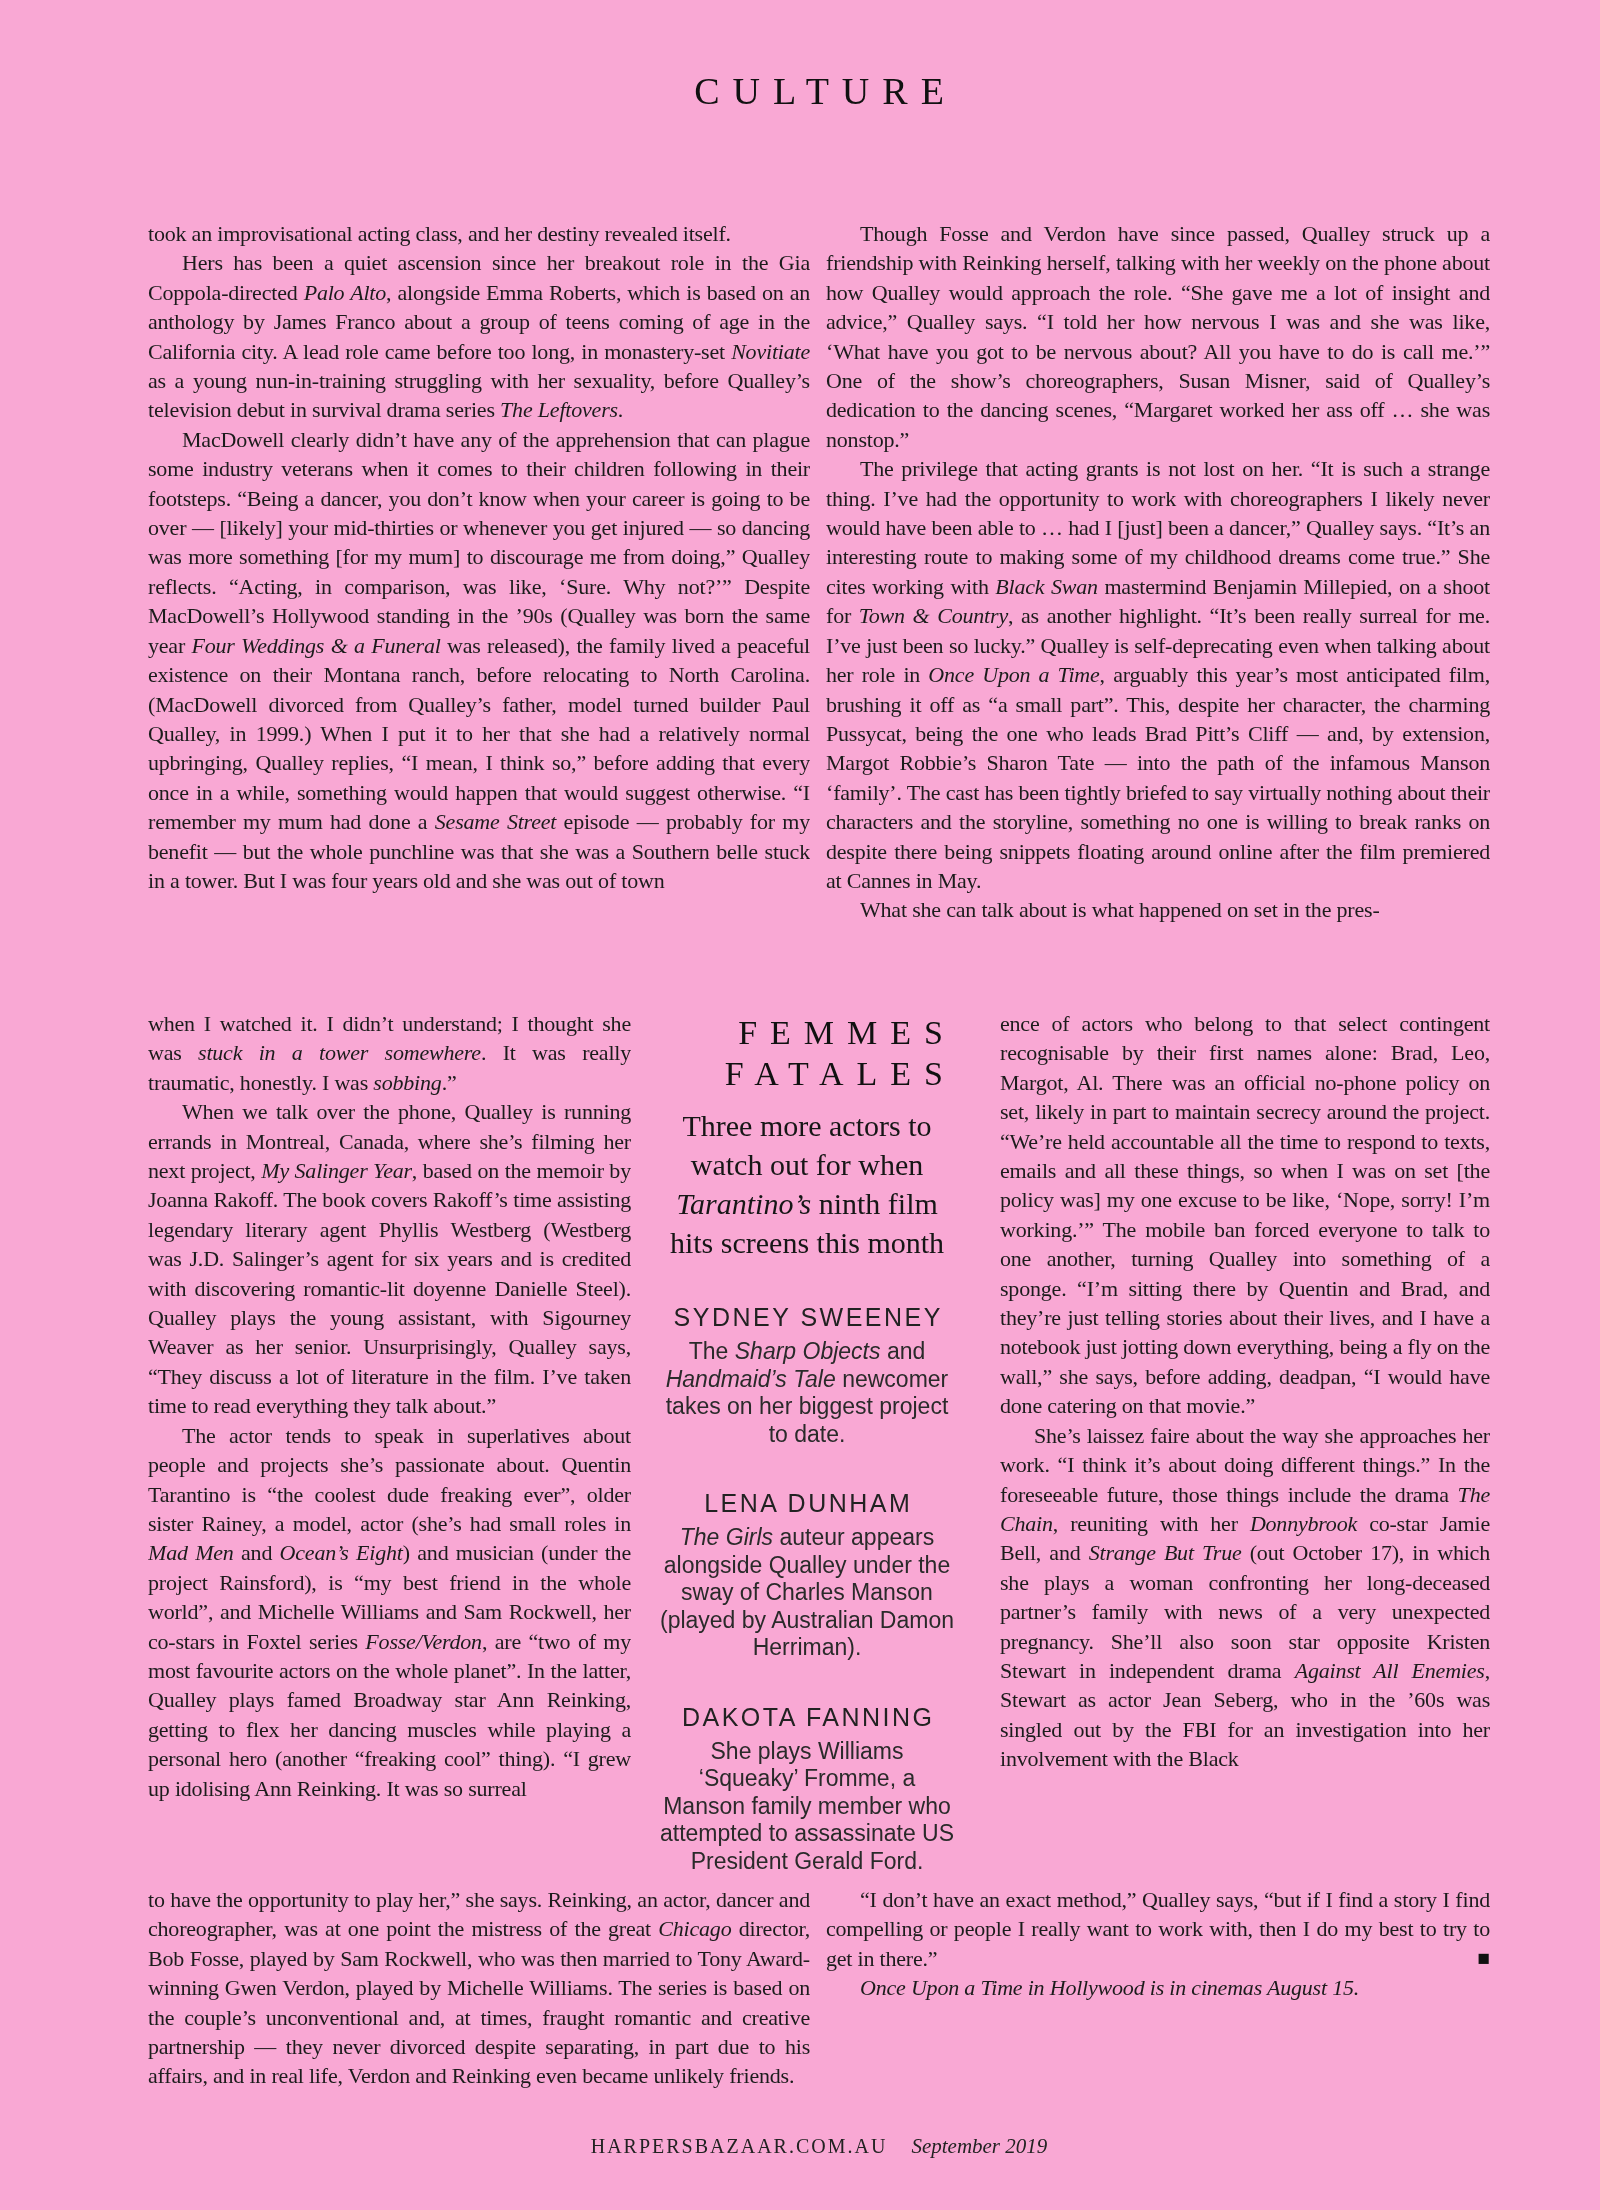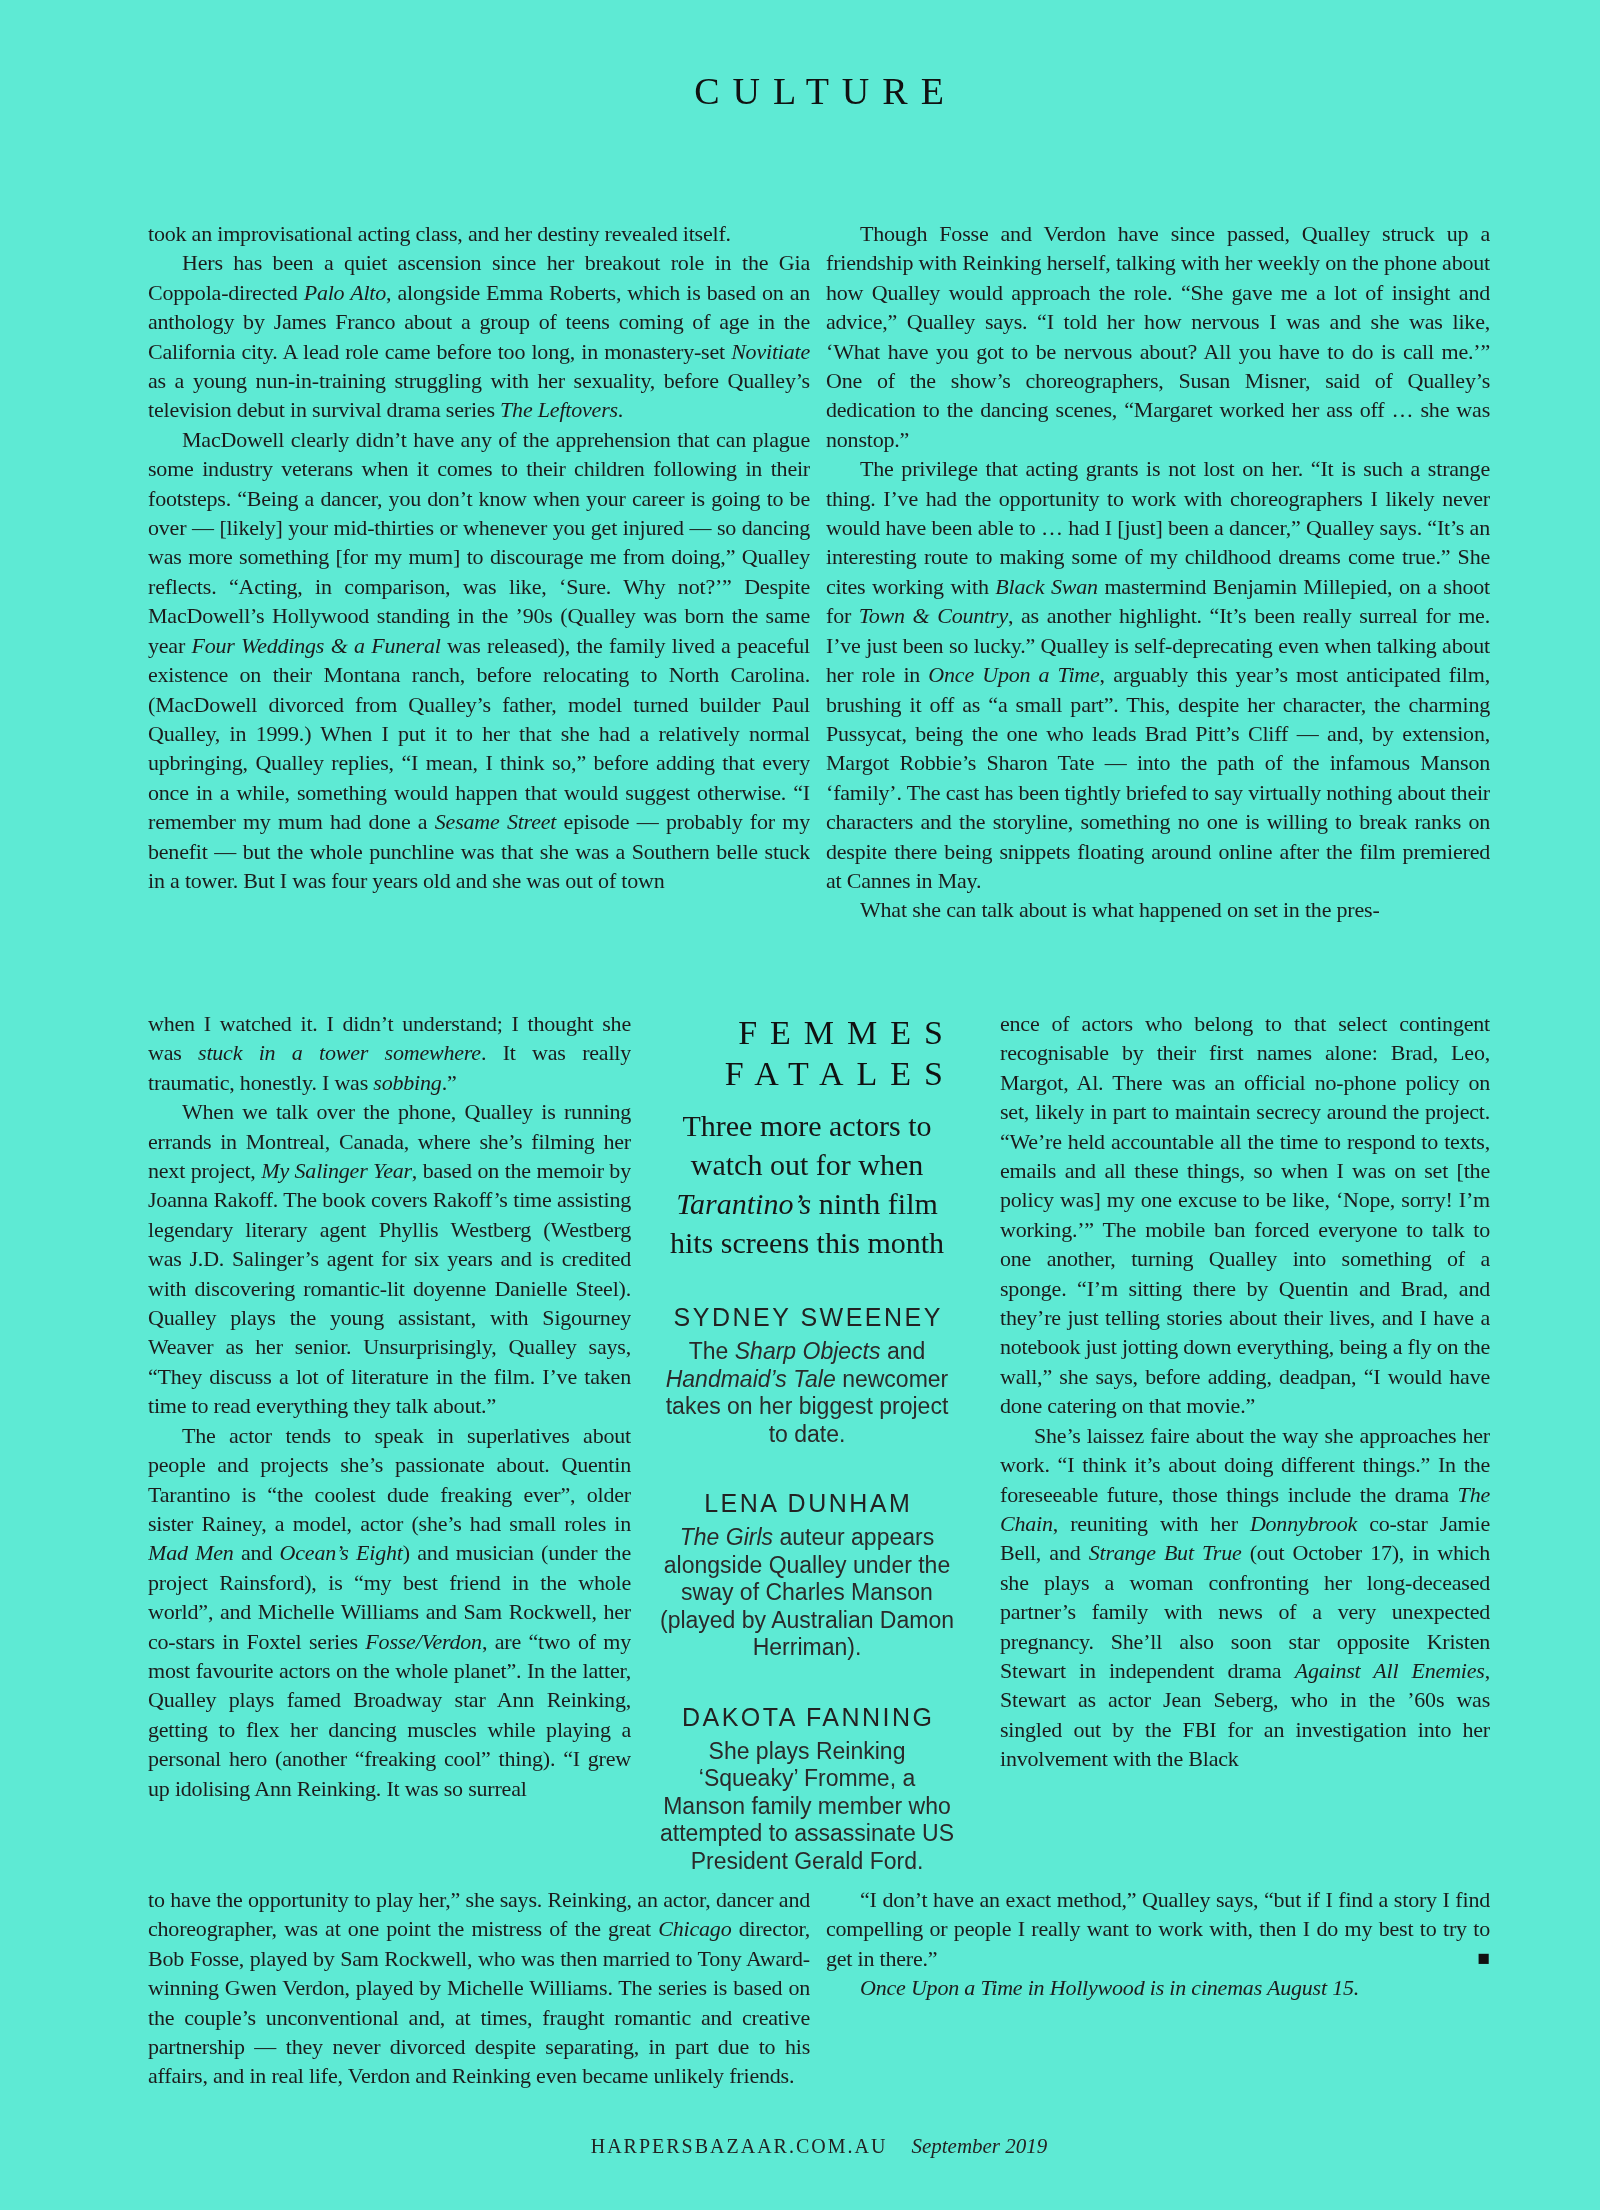--- a/index.html
+++ b/index.html
@@ -1,21 +1,21 @@
 <!DOCTYPE html>
 <html><head>
 <meta charset="utf-8">
 <style>
   * { margin: 0; padding: 0; box-sizing: border-box; }
   html, body { background: #ffffff; }
   .page {
     position: relative;
     width: 1600px;
     height: 2210px;
-    background: #5eead4;
+    background: #f9a8d4;
     font-family: "Liberation Serif", serif;
     color: #1c1c1c;
     overflow: hidden;
   }
   
   .section-header {
     position: absolute;
     left: 148px; top: 70px;
     width: 1342px;
     text-align: center;
@@ -161,21 +161,21 @@
         <div class="entry">
           <h3>SYDNEY SWEENEY</h3>
           <p>The <i>Sharp Objects</i> and <i>Handmaid’s Tale</i> newcomer takes on her biggest project to date.</p>
         </div>
         <div class="entry">
           <h3>LENA DUNHAM</h3>
           <p><i>The Girls</i> auteur appears alongside Qualley under the sway of Charles Manson (played by Australian Damon Herriman).</p>
         </div>
         <div class="entry">
           <h3>DAKOTA FANNING</h3>
-          <p>She plays Reinking ‘Squeaky’ Fromme, a Manson family member who attempted to assassinate US President Gerald Ford.</p>
+          <p>She plays Williams ‘Squeaky’ Fromme, a Manson family member who attempted to assassinate US President Gerald Ford.</p>
         </div>
       </div>
   </aside>
 
   <footer class="page-footer">
     <span class="footer-site">HARPERSBAZAAR.COM.AU</span>
     <span class="footer-issue">September 2019</span>
   </footer>
 
 </div>

